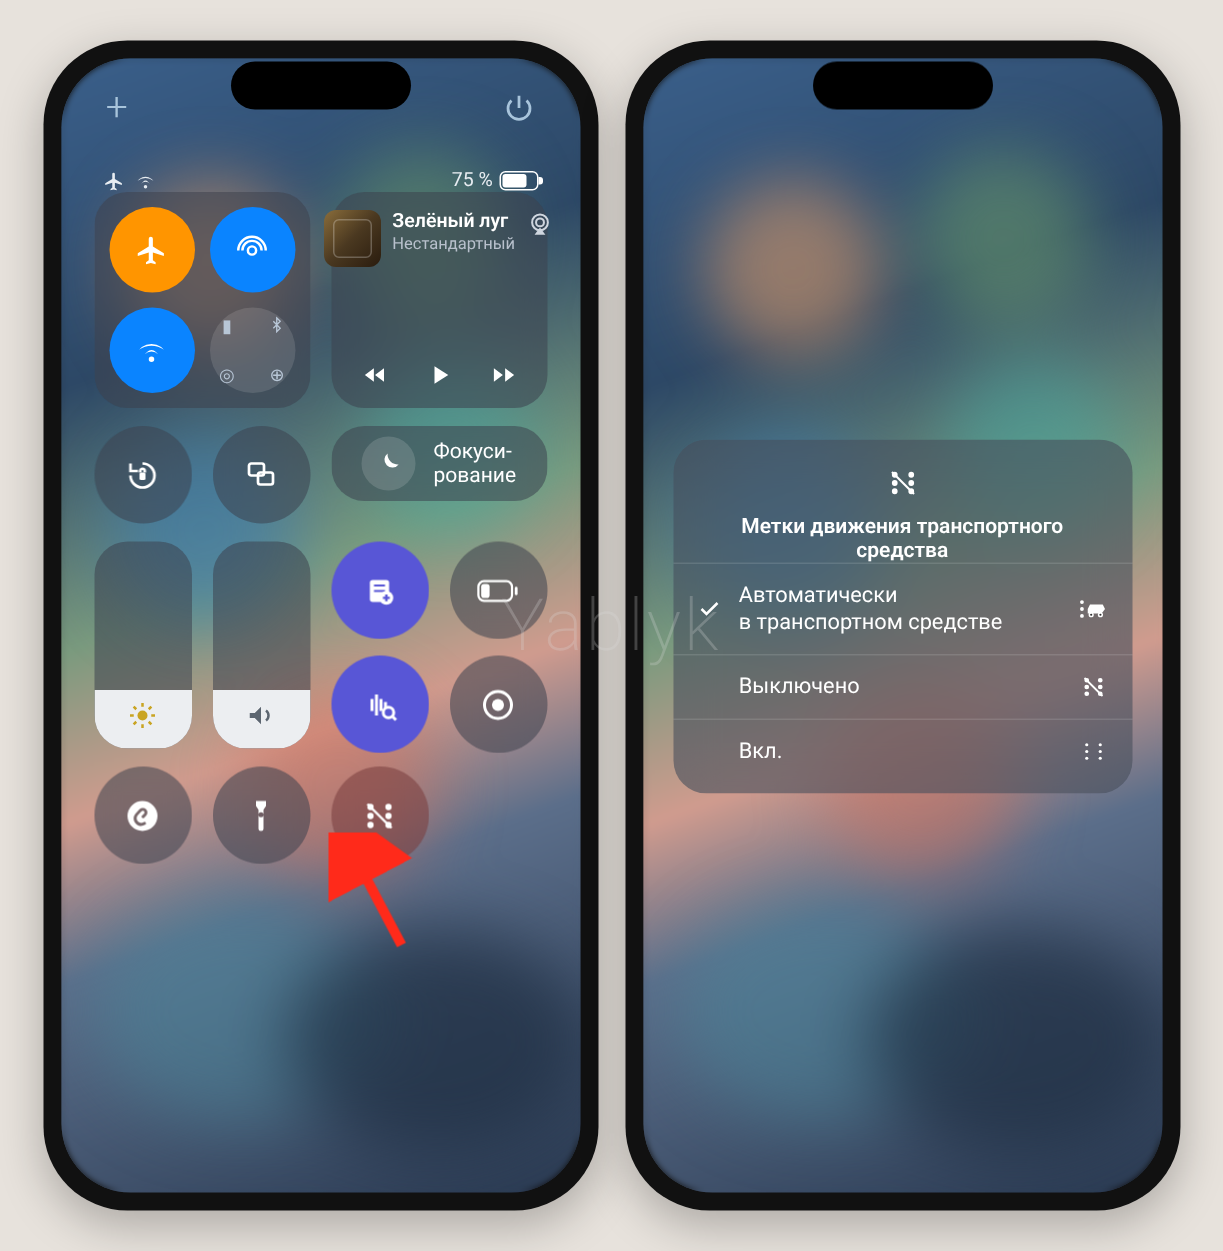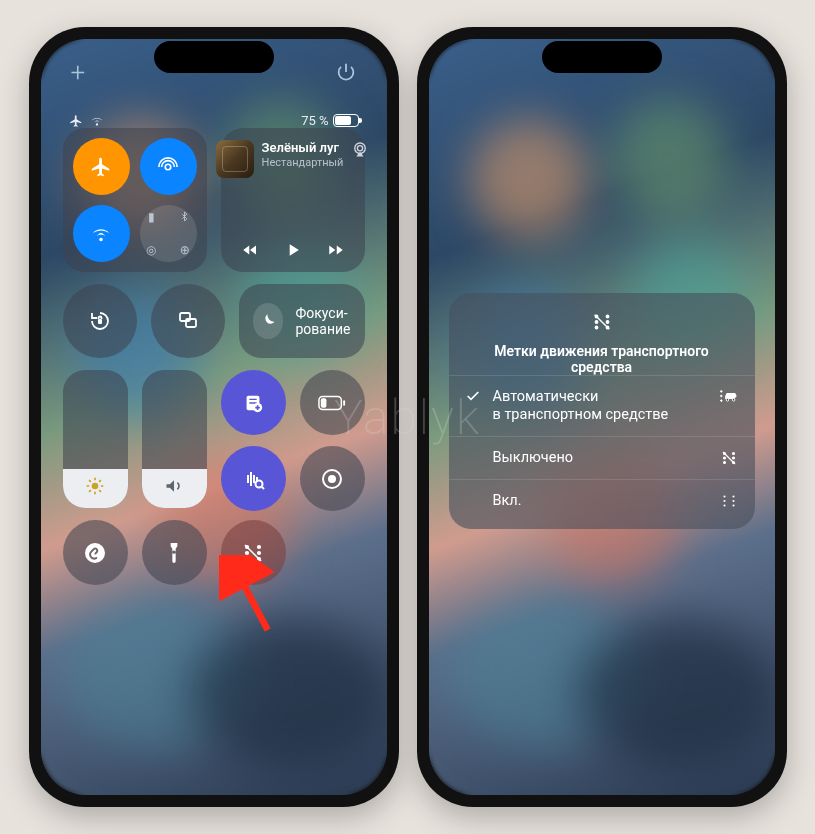--- a/index.html
+++ b/index.html
@@ -133,21 +133,21 @@
   .music-top{display:flex;gap:8px;align-items:flex-start;}
   .album{width:38px;height:38px;border-radius:8px;background:linear-gradient(135deg,#8a6d3b,#4a3820,#2a1c0e);flex:none;position:relative;}
   .album::after{content:"";position:absolute;inset:6px;border:1px solid rgba(255,255,255,.25);border-radius:4px;}
   .music-title{font-size:13px;font-weight:600;line-height:1.2;}
   .music-sub{font-size:11px;color:#b8c0cc;}
   .airplay-ic{margin-left:auto;color:#cfd6df;}
   .music-controls{display:flex;justify-content:center;gap:22px;align-items:center;margin-top:auto;font-size:18px;}
   
   .focus-tile{
     grid-column:span 2;
-    height:74px;
+    height:50px;
     display:flex;align-items:center;gap:12px;padding:0 14px;
     font-size:14px;
   }
   .focus-ic{width:36px;height:36px;border-radius:50%;background:rgba(255,255,255,.14);display:flex;align-items:center;justify-content:center;font-size:18px;}
 
   .slider-tile{
     grid-row:span 2;
     border-radius:22px;
     height:138px;
     background:rgba(60,65,78,0.55);
@@ -175,21 +175,21 @@
     left:20px; right:20px; top:254px;
     background:rgba(70,78,92,0.6);
     backdrop-filter:blur(14px);
     border-radius:22px;
     padding:18px 0 6px;
     color:#fff;
   }
   .panel-ic{display:flex;justify-content:center;font-size:20px;margin-bottom:10px;}
   .panel-title{text-align:center;font-size:14px;font-weight:600;padding:0 14px;}
   .opt{
-    display:flex;align-items:flex-start;gap:10px;
+    display:flex;align-items:center;gap:10px;
     padding:12px 16px;
     border-top:1px solid rgba(255,255,255,.12);
     font-size:14.5px;
   }
   .chk{width:18px;flex:none;}
   .opt-label{flex:1;line-height:1.25;}
   .opt-ic{flex:none;color:#d6dbe2;width:20px;display:flex;justify-content:center;}
   
   svg{display:block;}
 </style>

